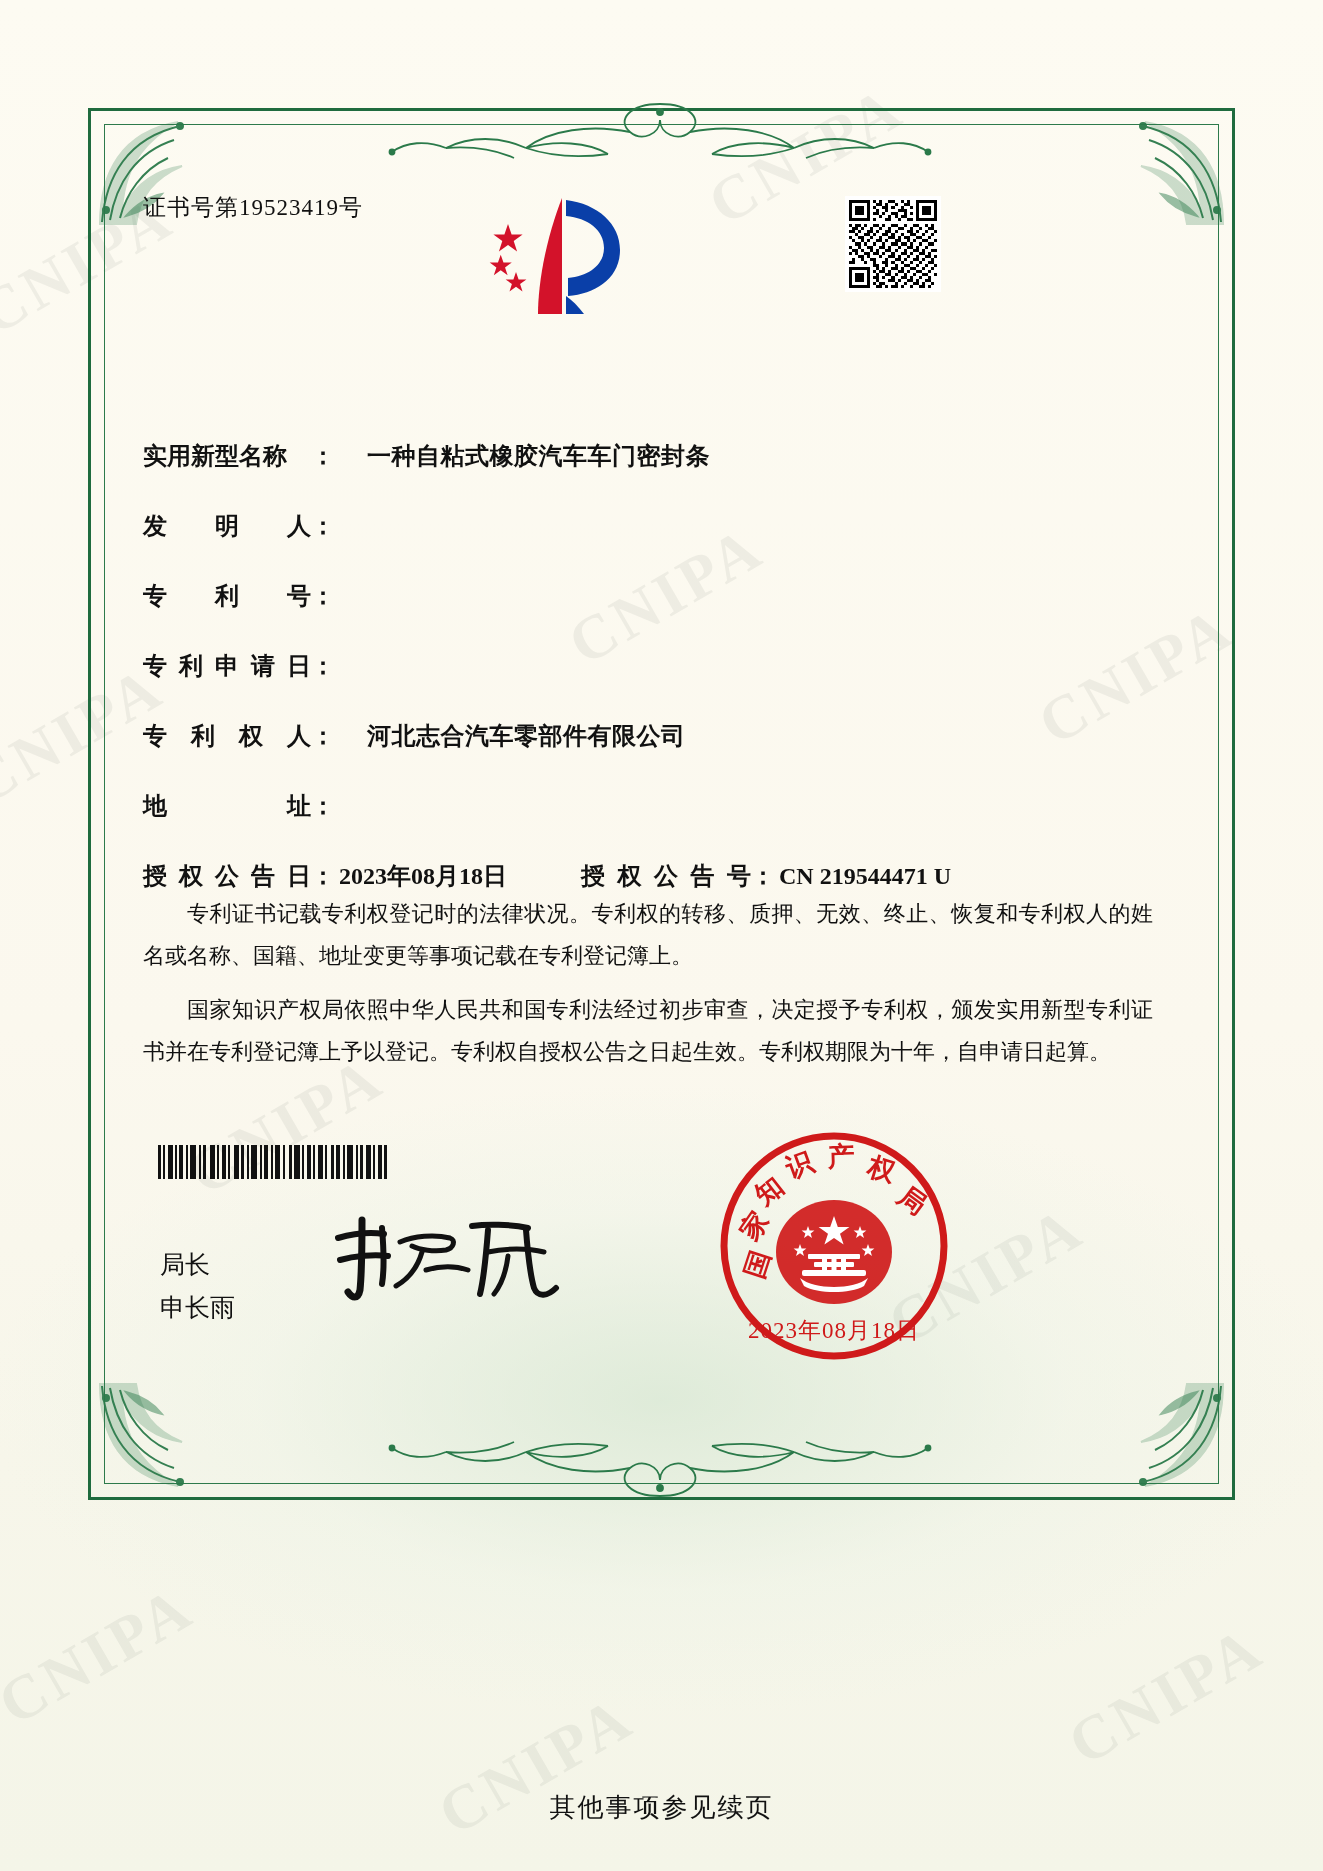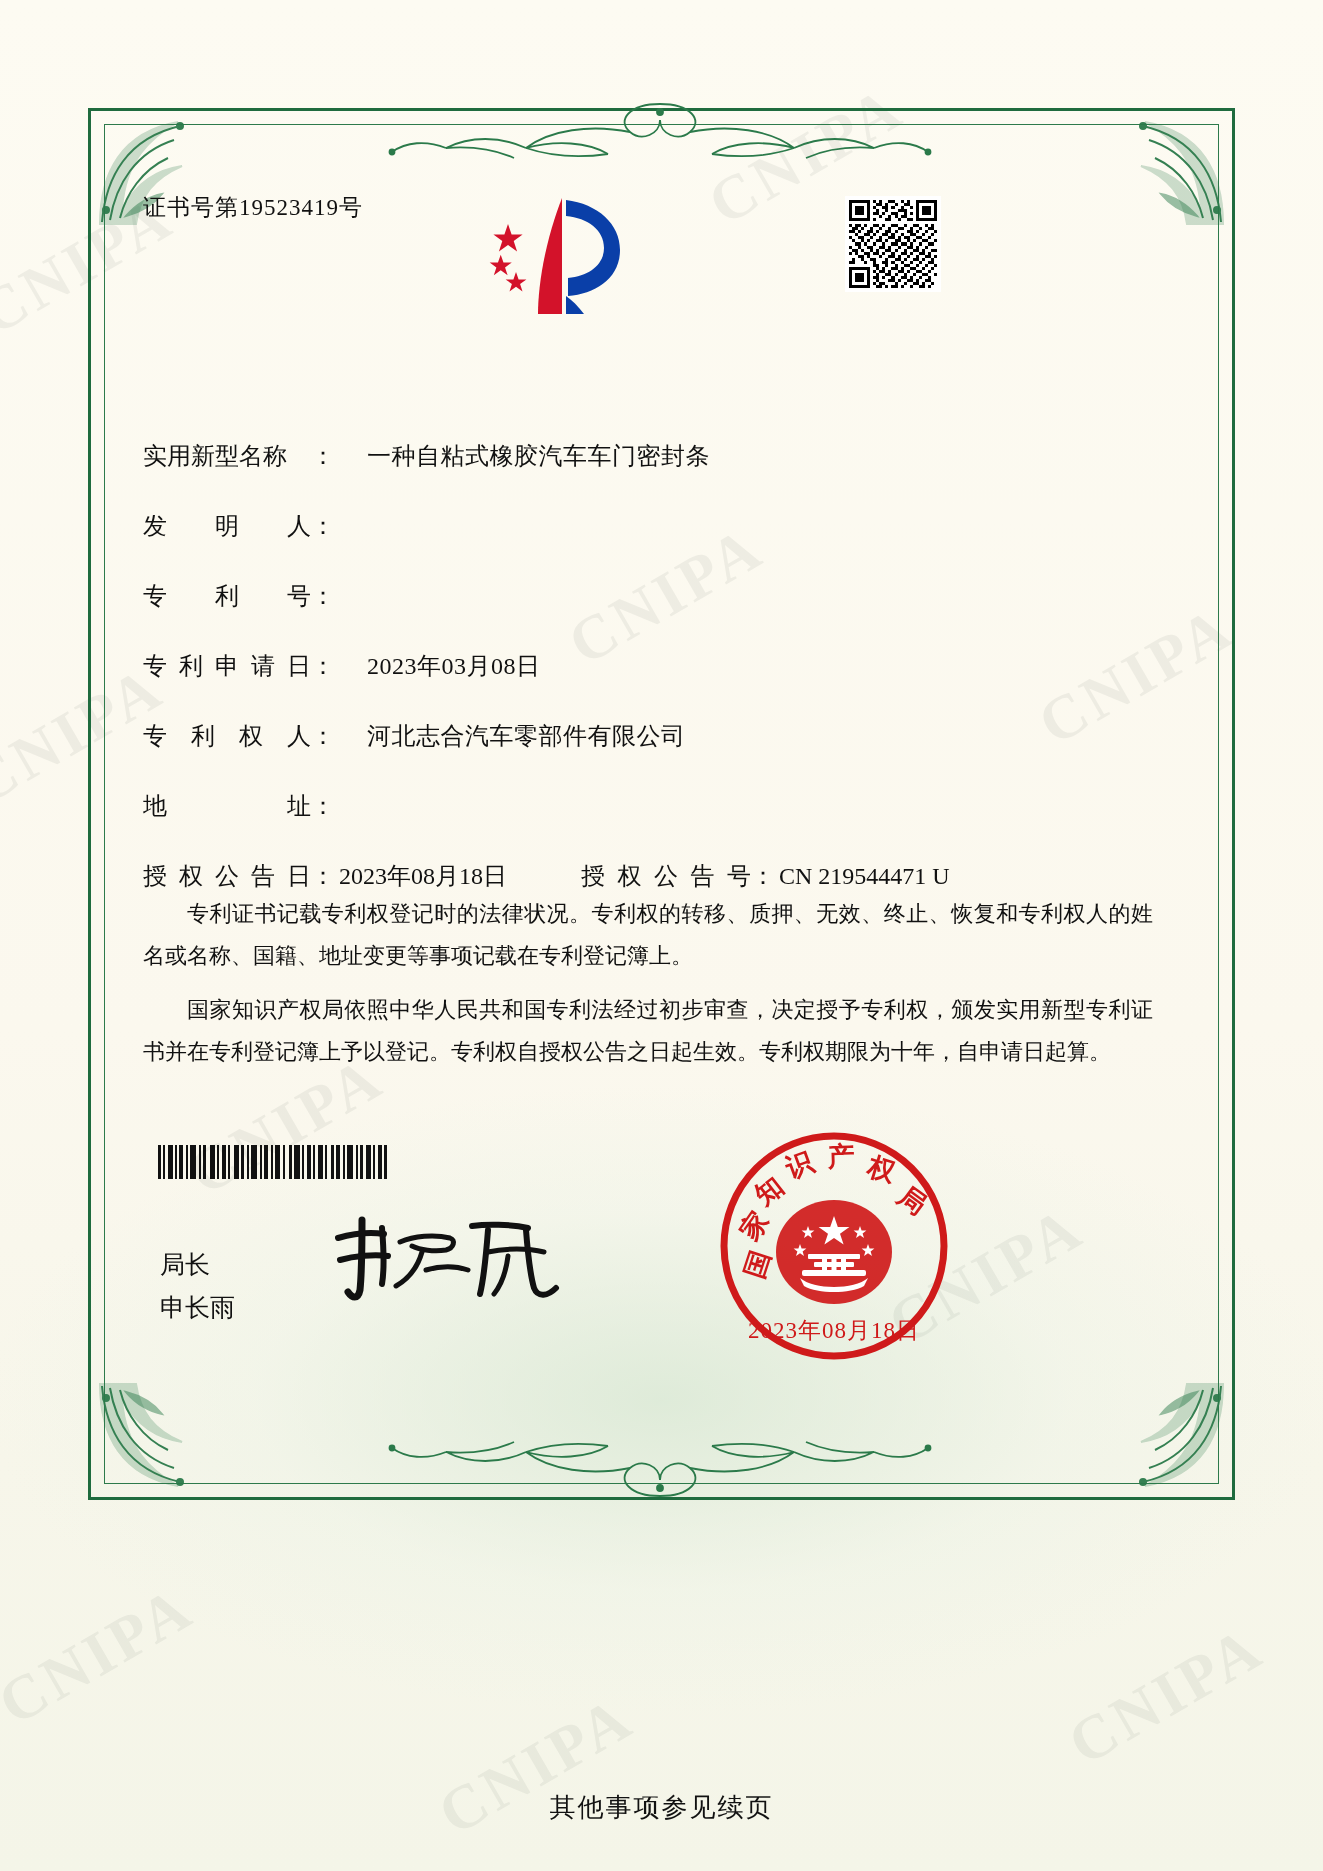--- a/index.html
+++ b/index.html
@@ -141,20 +141,21 @@
     color: #0b0b0b;
     font-family: "DejaVu Serif", "Liberation Serif", serif;
   }
 
   
   .fields {
     position: absolute;
     left: 143px;
     top: 440px;
     width: 1000px;
+    font-weight: bold;
   }
   .field {
     display: flex;
     align-items: baseline;
     margin-bottom: 38px;
     font-size: 24px;
     color: #111;
   }
   .field .lbl {
     width: 168px;
@@ -636,21 +637,20 @@
 
     <div class="field">
       <span class="lbl">
         <span>专</span>
         <span>利</span>
         <span>申</span>
         <span>请</span>
         <span>日</span>
       </span>
       <span class="colon">：</span>
-      <span class="val">2023年03月08日</span>
     </div>
 
     <div class="field">
       <span class="lbl">
         <span>专</span>
         <span>利</span>
         <span>权</span>
         <span>人</span>
       </span>
       <span class="colon">：</span>

